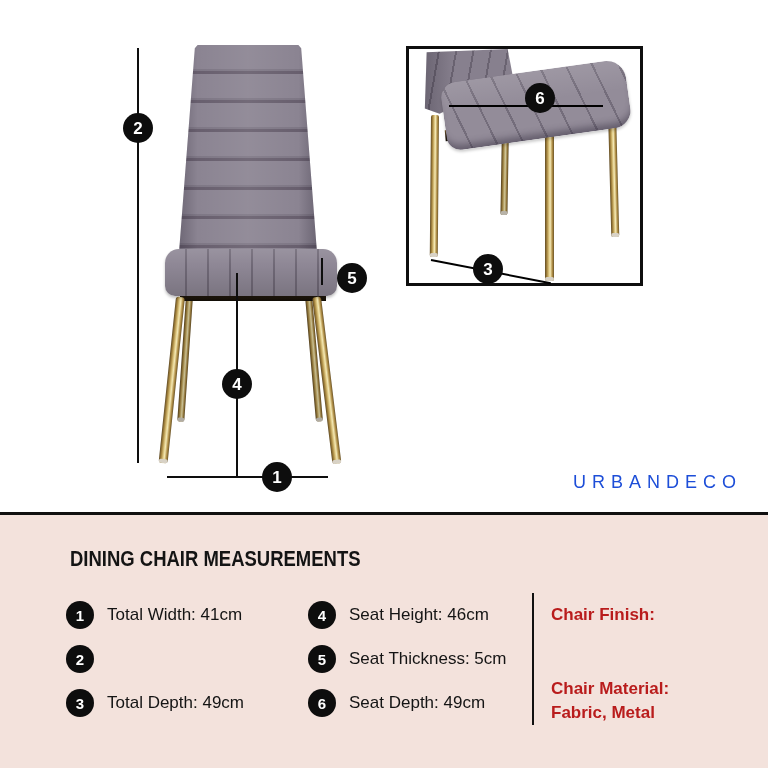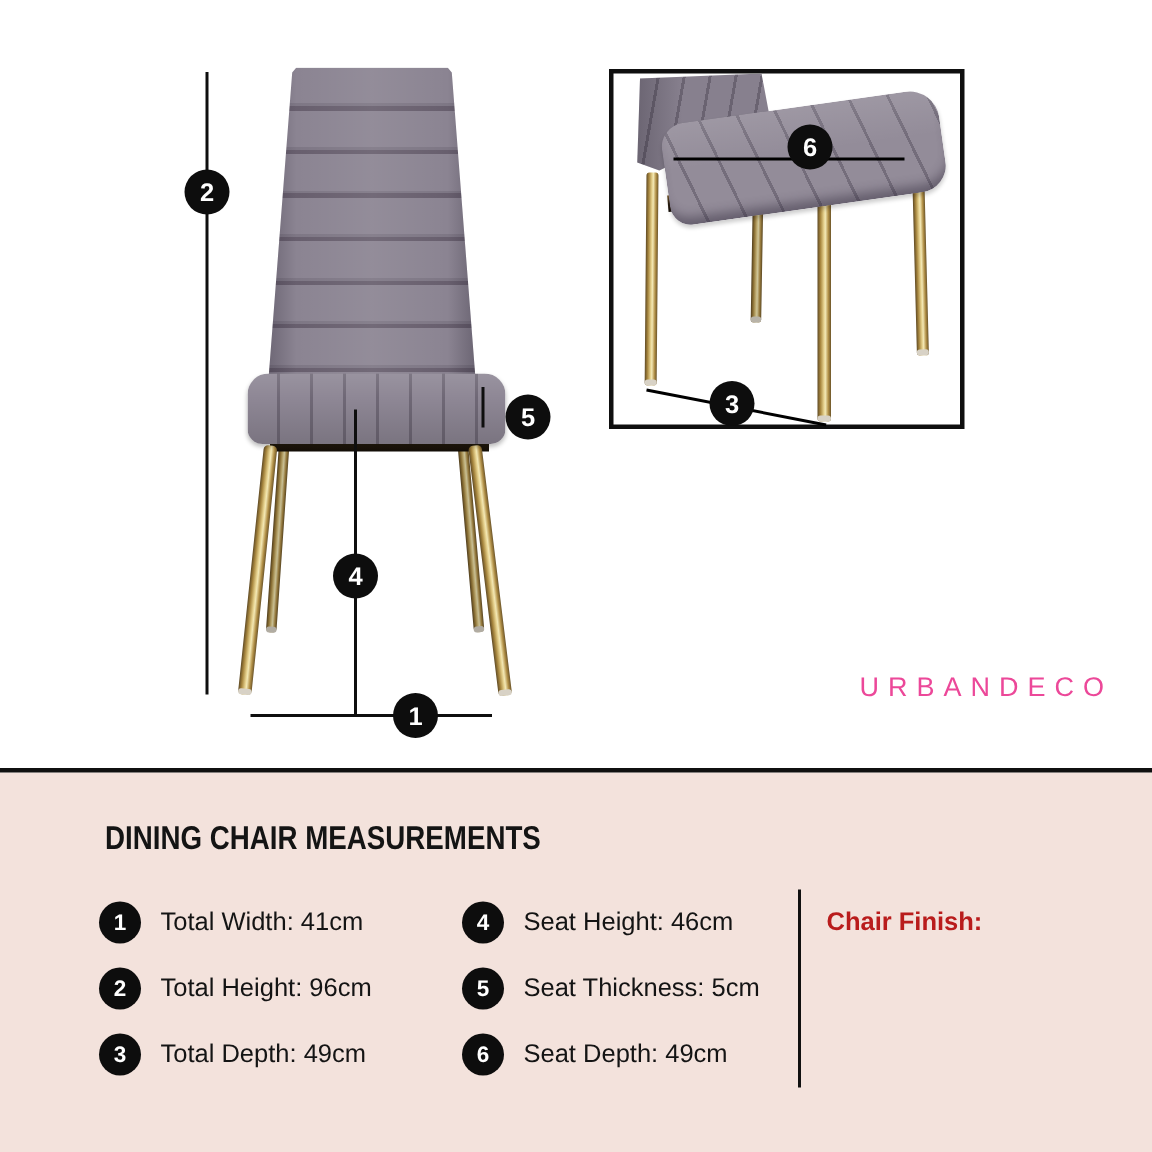--- a/index.html
+++ b/index.html
@@ -81,22 +81,22 @@
   .inset .leg-c{left:136px;top:80px;width:9px;height:152px;transform:rotate(0deg);z-index:1;}
   .inset .leg-d{left:199px;top:62px;width:8px;height:126px;transform:rotate(-1.5deg);z-index:1;}
   .inset .line-depth6{left:40px;top:56px;width:154px;height:2px;position:absolute;background:#000;z-index:5;}
   .inset .line-depth3{left:22px;top:210px;width:122px;height:2px;position:absolute;background:#000;z-index:5;
     transform:rotate(11deg);transform-origin:0 50%;}
   .inset .badge-6{left:116px;top:34px;}
   .inset .badge-3{left:64px;top:205px;}
 
   
   .logo{
-    position:absolute;right:26px;top:448px;z-index:4;
-    font-size:18px;font-weight:400;color:#ec4899;letter-spacing:6px;
+    position:absolute;right:26px;top:472px;z-index:4;
+    font-size:18px;font-weight:400;color:#1d4ed8;letter-spacing:6px;
   }
 
   
   .hdivider{position:absolute;left:0;top:512px;width:768px;height:3px;background:#101010;z-index:8;}
   .panel{position:absolute;left:0;top:515px;width:768px;height:253px;background:#f3e2dc;z-index:1;}
   .panel-title{
     position:absolute;left:70px;top:31px;margin:0;color:#141414;
     font-size:22px;font-weight:bold;transform:scaleX(.84);transform-origin:0 50%;white-space:nowrap;
   }
   .m-row{position:absolute;display:flex;align-items:center;gap:13px;height:28px;}
@@ -159,21 +159,20 @@
 
   <section class="panel">
     <h1 class="panel-title">DINING CHAIR MEASUREMENTS</h1>
 
     <div class="m-row row-c1 row-r1">
       <span class="num-badge">1</span>
       <span class="m-label">Total Width: 41cm</span>
     </div>
     <div class="m-row row-c1 row-r2">
       <span class="num-badge">2</span>
-      <span class="m-label">Total Height: 96cm</span>
     </div>
     <div class="m-row row-c1 row-r3">
       <span class="num-badge">3</span>
       <span class="m-label">Total Depth: 49cm</span>
     </div>
     <div class="m-row row-c2 row-r1">
       <span class="num-badge">4</span>
       <span class="m-label">Seat Height: 46cm</span>
     </div>
     <div class="m-row row-c2 row-r2">
@@ -183,15 +182,19 @@
     <div class="m-row row-c2 row-r3">
       <span class="num-badge">6</span>
       <span class="m-label">Seat Depth: 49cm</span>
     </div>
 
     <div class="vdivider"></div>
 
     <div class="spec-block spec-1">
       <div>Chair Finish:</div>
     </div>
+    <div class="spec-block spec-2">
+      <div>Chair Material:</div>
+      <div>Fabric, Metal</div>
+    </div>
   </section>
 
 </div>
 
 </body></html>

